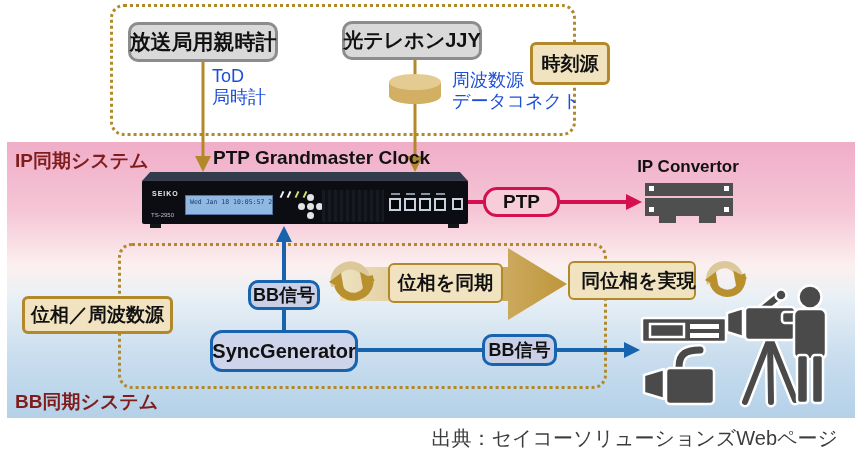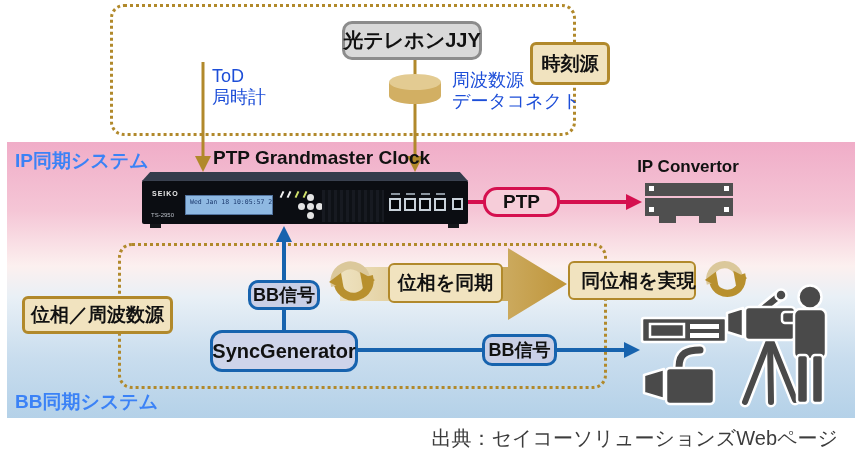--- a/index.html
+++ b/index.html
@@ -18,21 +18,21 @@
   .lbl{z-index:3;white-space:nowrap;}
   .boxed{
     z-index:3;display:flex;align-items:center;justify-content:center;
     text-align:center;font-weight:600;white-space:nowrap;box-sizing:border-box;
   }
   .gray-box{background:#d9d9d9;border:3px solid #8c8c8c;border-radius:10px;font-size:20px;}
   .tan-box{background:#f1e3bf;border:3px solid #b1892b;border-radius:6px;font-size:19px;}
   .blue-box{background:#c9cfe6;border:3px solid #1763ae;border-radius:10px;font-size:18px;}
   .pink-box{background:#f6cdd9;border:3px solid #d5104f;border-radius:14px;font-size:19px;}
   .two-line{z-index:3;font-size:18px;line-height:21px;color:#1d4ed8;}
-  .section-label{font-size:19px;font-weight:600;color:#3b82f6;}
+  .section-label{font-size:19px;font-weight:600;color:#7f1d1d;}
   
   #gm-device{left:142px;top:172px;width:326px;height:55px;z-index:3;}
   #gm-top{position:absolute;left:0;top:0;width:326px;height:9px;background:#333c4b;
     clip-path:polygon(2.5% 0,97.5% 0,100% 100%,0 100%);}
   #gm-front{position:absolute;left:0;top:8px;width:326px;height:44px;background:#0b0d12;
     border-radius:2px;border-top:1px solid #3a4150;box-sizing:border-box;}
   #gm-brand{position:absolute;left:10px;top:9px;font-size:7px;font-weight:bold;color:#e8e8e8;letter-spacing:1px;}
   #gm-model{position:absolute;left:9px;top:31px;font-size:6px;color:#b9bec6;}
   #gm-lcd{position:absolute;left:43px;top:14px;width:88px;height:20px;background:#8fb9e2;
     border:1px solid #53749f;box-sizing:border-box;overflow:hidden;
@@ -147,20 +147,23 @@
     </g>
     <g>
       <rect x="782" y="312" width="16" height="11" rx="3" fill="#4a4a4a" stroke="#fff" stroke-width="2.5"></rect>
       <rect x="794" y="309" width="32" height="50" rx="6" fill="#4a4a4a" stroke="#fff" stroke-width="2.5"></rect>
       <rect x="797" y="355" width="11" height="48" rx="3" fill="#4a4a4a" stroke="#fff" stroke-width="2.5"></rect>
       <rect x="812" y="355" width="11" height="48" rx="3" fill="#4a4a4a" stroke="#fff" stroke-width="2.5"></rect>
       <circle cx="810" cy="297" r="11.5" fill="#4a4a4a" stroke="#fff" stroke-width="2.5"></circle>
     </g>
   </svg>
 
+  <div class="abs boxed gray-box" style="left:128px;top:22px;width:150px;height:40px;font-size:21px;">
+    <span>放送局用親時計</span>
+  </div>
   <div class="abs boxed gray-box" style="left:342px;top:21px;width:140px;height:39px;">
     <span>光テレホンJJY</span>
   </div>
   <div class="abs boxed tan-box" style="left:530px;top:42px;width:80px;height:43px;">
     <span>時刻源</span>
   </div>
   <div class="abs two-line" style="left:212px;top:66px;">
     <div>ToD</div>
     <div>局時計</div>
   </div>

